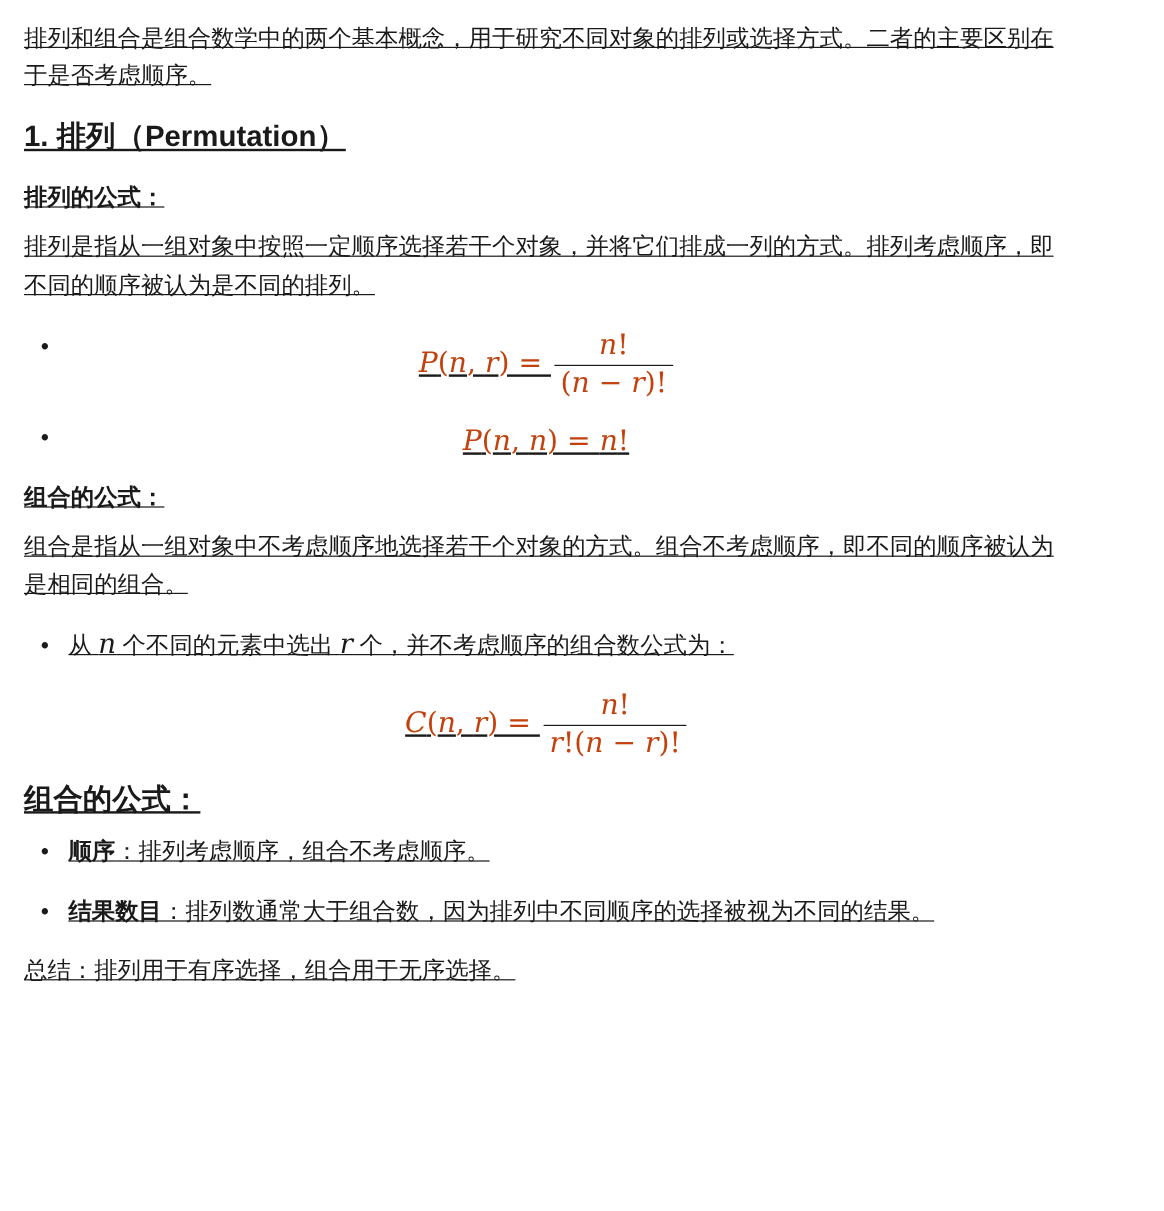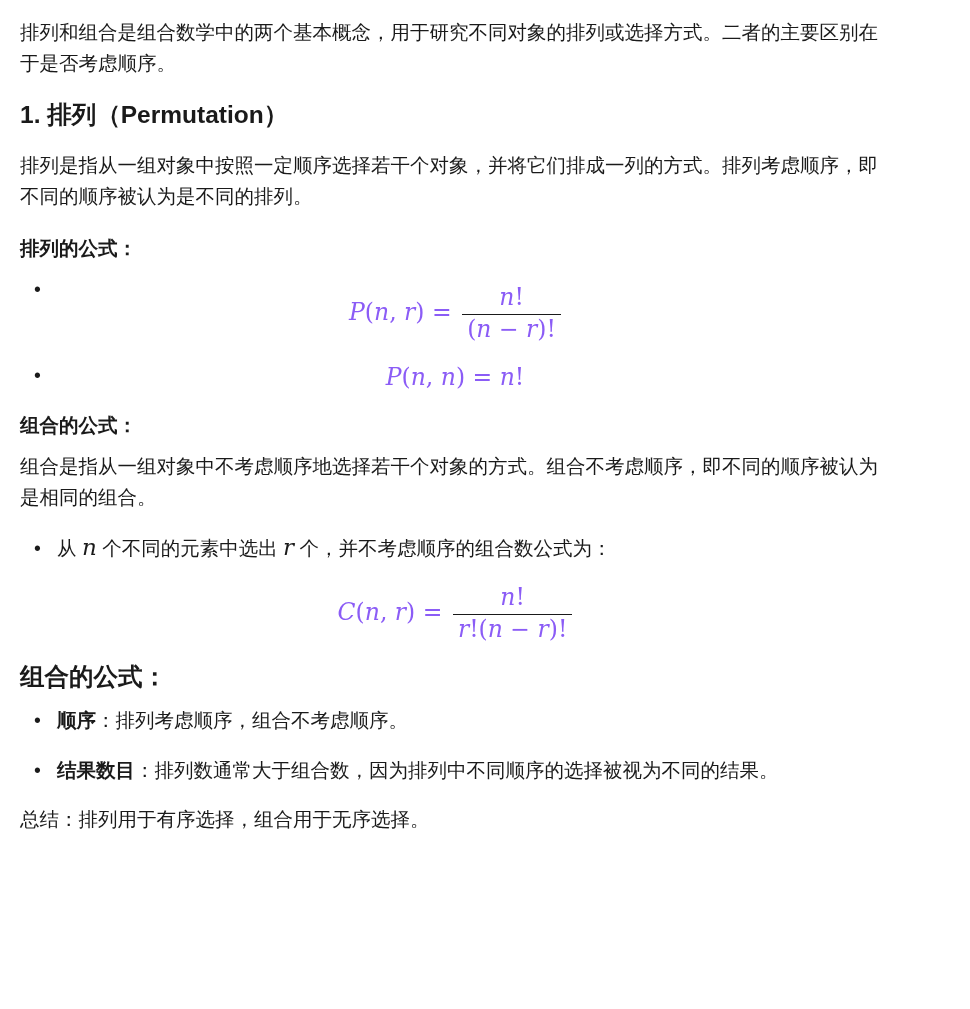--- a/index.html
+++ b/index.html
@@ -13,20 +13,21 @@
     overflow: hidden;
   }
   .doc {
     box-sizing: border-box;
     width: 970px;
     padding: 17px 80px 0 20px;
     color: #1a1a1a;
     font-family: "Liberation Sans", "DejaVu Sans", sans-serif;
     font-size: 19.5px;
     line-height: 1.6;
+    text-decoration: underline;
   }
   .para {
     margin: 0 0 20px 0;
   }
   .heading {
     font-size: 24.5px;
     line-height: 1.3;
     font-weight: 700;
     margin: 12px 0 19px 0;
   }
@@ -61,21 +62,21 @@
   }
   .run-it { font-style: italic; }
   .run-b  { font-weight: 700; }
   
   .formula {
     font-family: "DejaVu Serif", "Liberation Serif", serif;
     font-size: 23.5px;
     line-height: 1.2;
     text-align: center;
     margin: 21px 0 18px 0;
-    color: #8b5cf6;
+    color: #c2410c;
   }
   .mfrac {
     display: inline-block;
     vertical-align: middle;
     text-align: center;
     line-height: 1.1;
     margin-left: 3px;
   }
   .mfrac .num {
     display: block;
@@ -89,22 +90,22 @@
   }
 </style>
 </head>
 <body>
 
 <main class="doc">
 
   <p class="para">排列和组合是组合数学中的两个基本概念，用于研究不同对象的排列或选择方式。二者的主要区别在于是否考虑顺序。</p>
 
   <h3 class="heading">1. 排列（Permutation）</h3>
+  <p class="para label">排列的公式：</p>
   <p class="para">排列是指从一组对象中按照一定顺序选择若干个对象，并将它们排成一列的方式。排列考虑顺序，即不同的顺序被认为是不同的排列。</p>
-  <p class="para label">排列的公式：</p>
 
   <ul class="list">
     <li class="list-item">
       <span class="bullet">•</span>
     </li>
   </ul>
 
   <div class="formula"><span class="run-it">P</span><span class="run-up">(</span><span class="run-it">n</span><span class="run-up">, </span><span class="run-it">r</span><span class="run-up">) = </span><span class="mfrac"><span class="num"><span class="run-it">n</span><span class="run-up">!</span></span><span class="den"><span class="run-up">(</span><span class="run-it">n</span><span class="run-up"> − </span><span class="run-it">r</span><span class="run-up">)!</span></span></span></div>
 
   <ul class="list">

